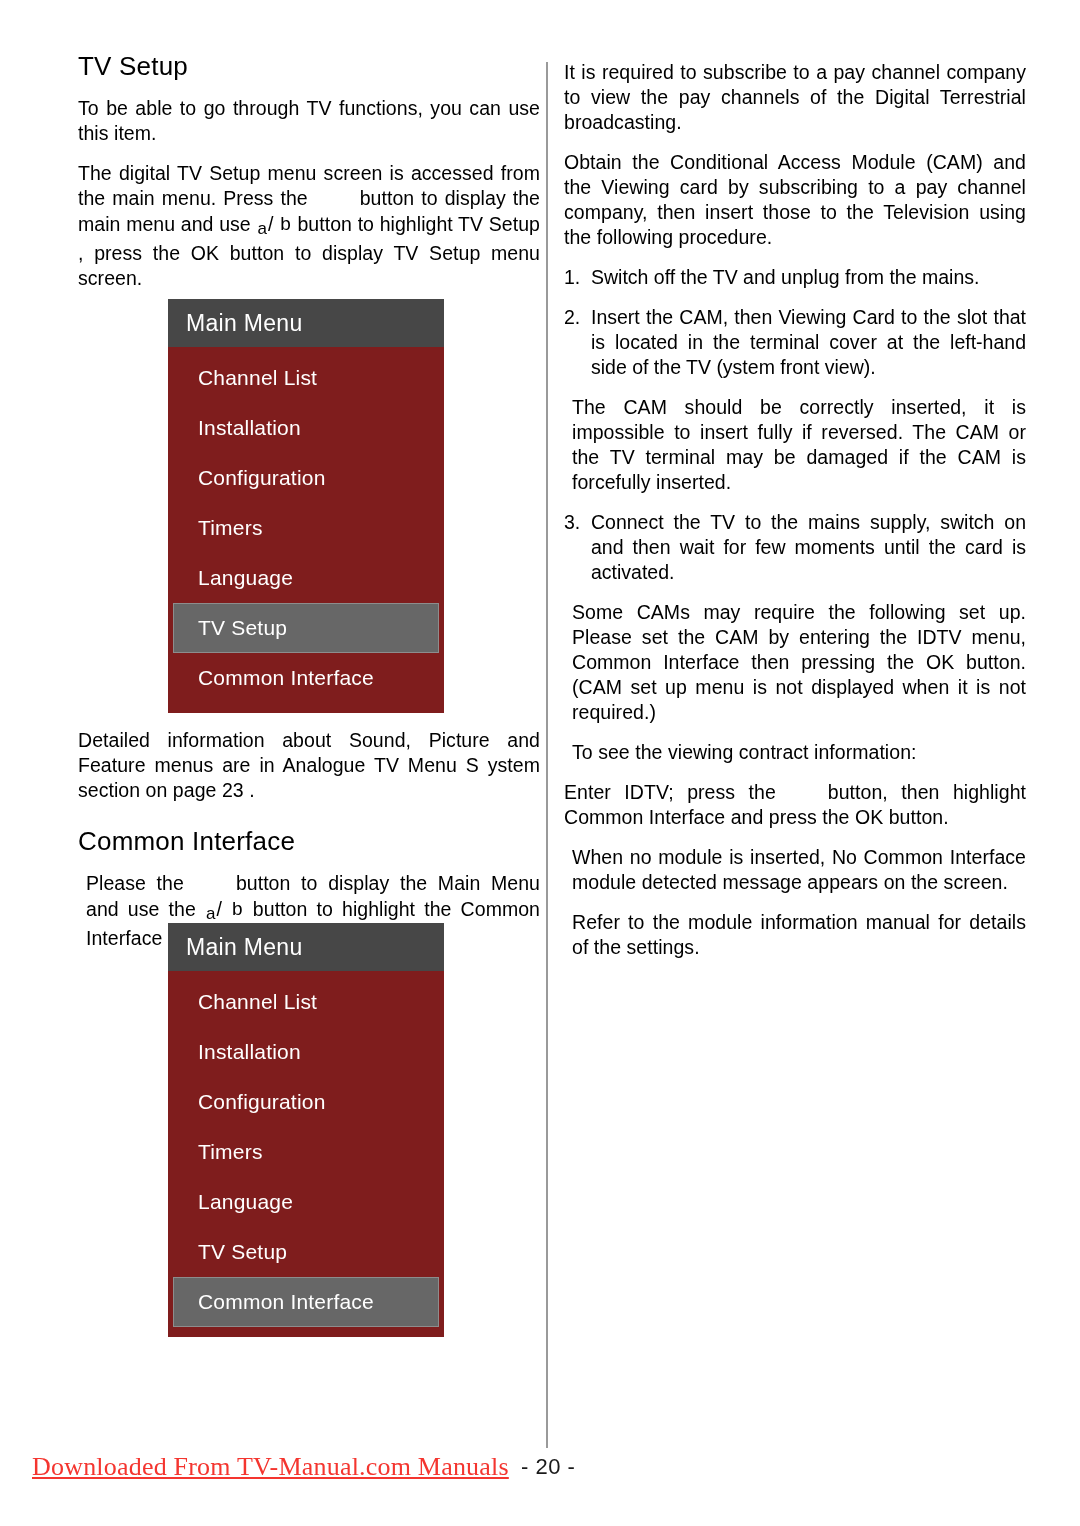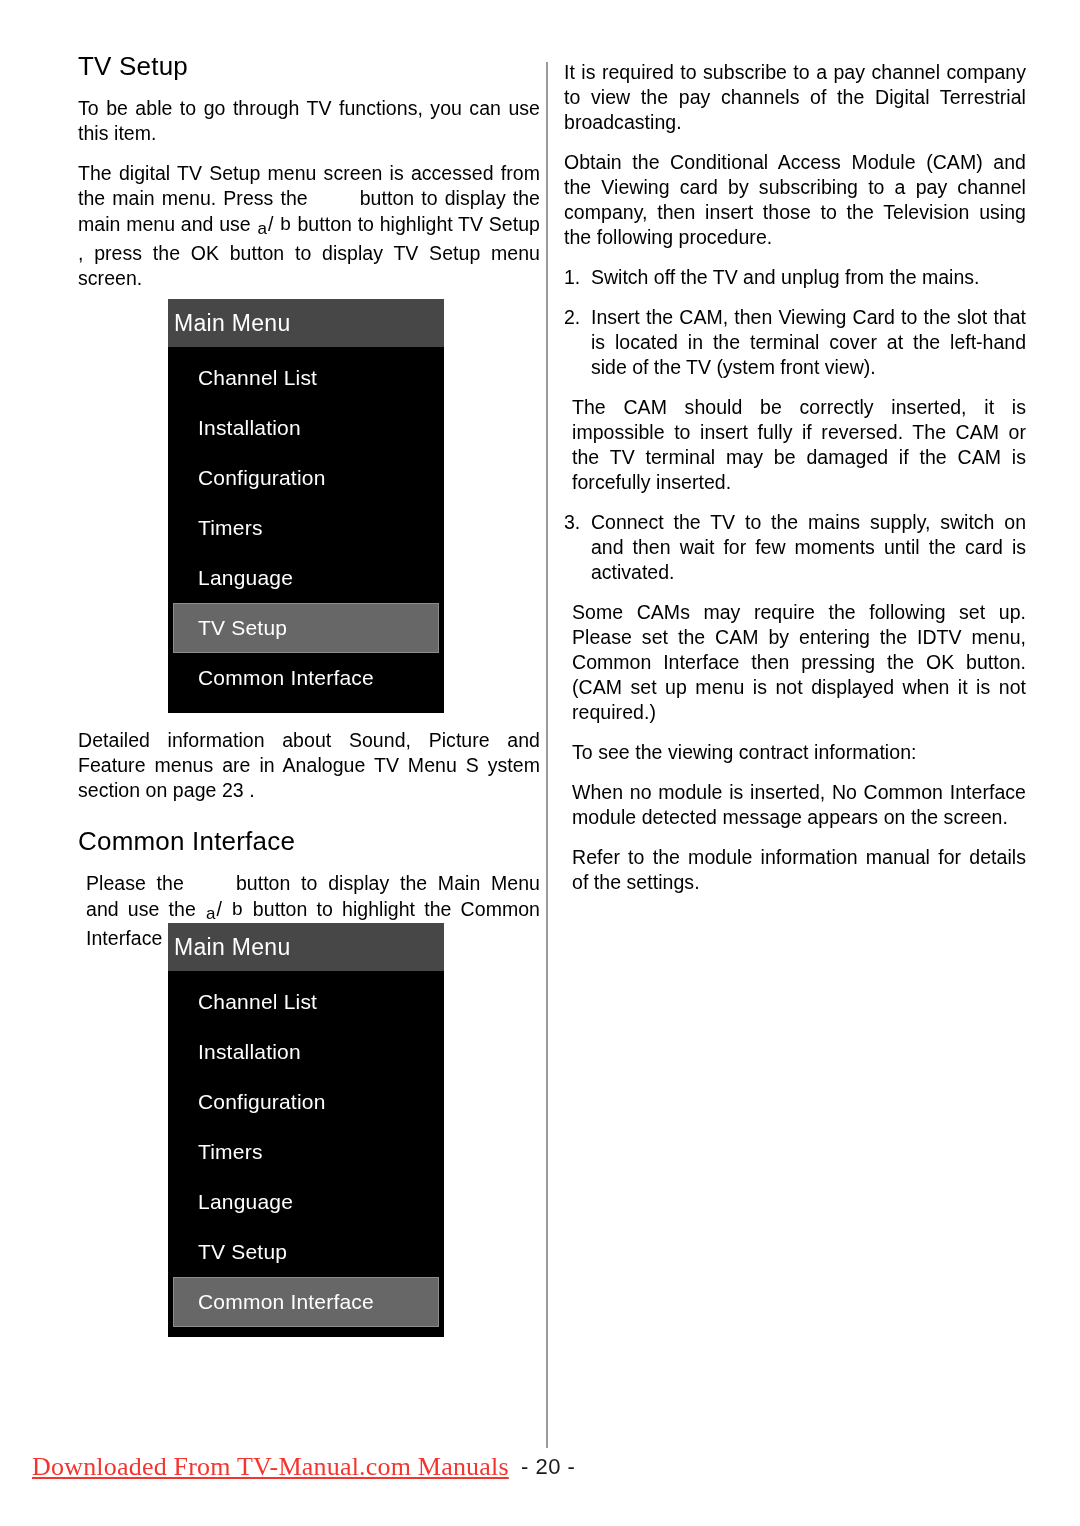--- a/index.html
+++ b/index.html
@@ -97,26 +97,26 @@
   .osd {
     position: absolute;
     width: 276px;
   }
   .osd-header {
     background: #474747;
     color: #ffffff;
     font-size: 23px;
     height: 48px;
     line-height: 48px;
-    padding-left: 6px;
+    padding-left: 18px;
     box-sizing: border-box;
     letter-spacing: 0.3px;
   }
   .osd-body {
-    background: #000000;
+    background: #7f1d1d;
     padding: 6px 0 10px 0;
   }
   .osd-item {
     color: #ffffff;
     font-size: 21px;
     height: 50px;
     line-height: 50px;
     padding-left: 30px;
     box-sizing: border-box;
     letter-spacing: 0.2px;
@@ -205,20 +205,21 @@
 
     <div class="num-item">
       <span class="num">3.</span>
       <span>Connect the TV to the mains supply, switch on and then wait for few moments until the card is activated.</span>
     </div>
 
     <p class="body-text indent1">Some CAMs may require the following set up. Please set the CAM by entering the IDTV menu, Common Interface then pressing the OK button. (CAM set up menu is not displayed when it is not required.)</p>
 
     <p class="body-text indent1 nojust">To see the viewing contract information:</p>
 
+    <p class="body-text"><span>Enter IDTV; press the</span><span class="btn-gap"></span><span>button, then highlight Common Interface  and press the OK button.</span></p>
 
     <p class="body-text indent1">When no module is inserted,  No Common Interface  module detected   message appears on the screen.</p>
 
     <p class="body-text indent1">Refer to the module information manual for details of the settings.</p>
 
   </div>
 
   <div class="osd" id="osd-tvsetup">
     <div class="osd-header">Main Menu</div>
     <div class="osd-body">

